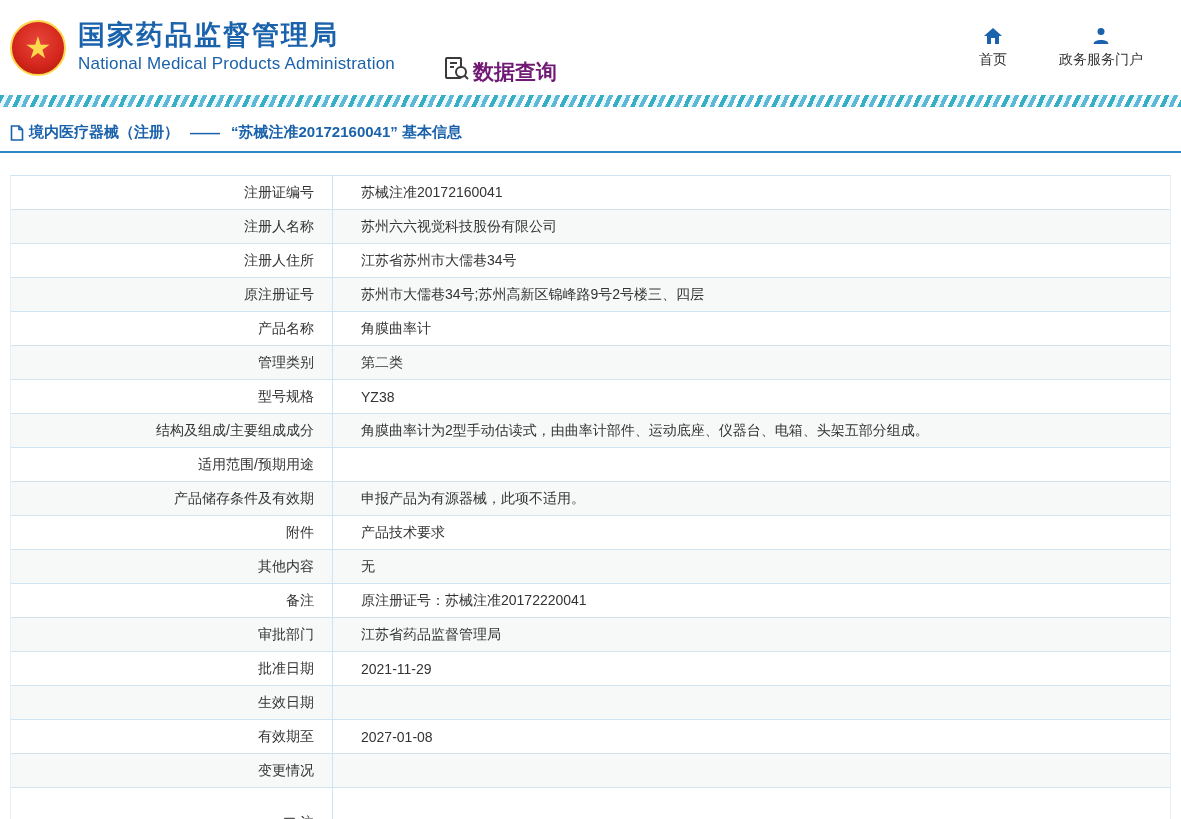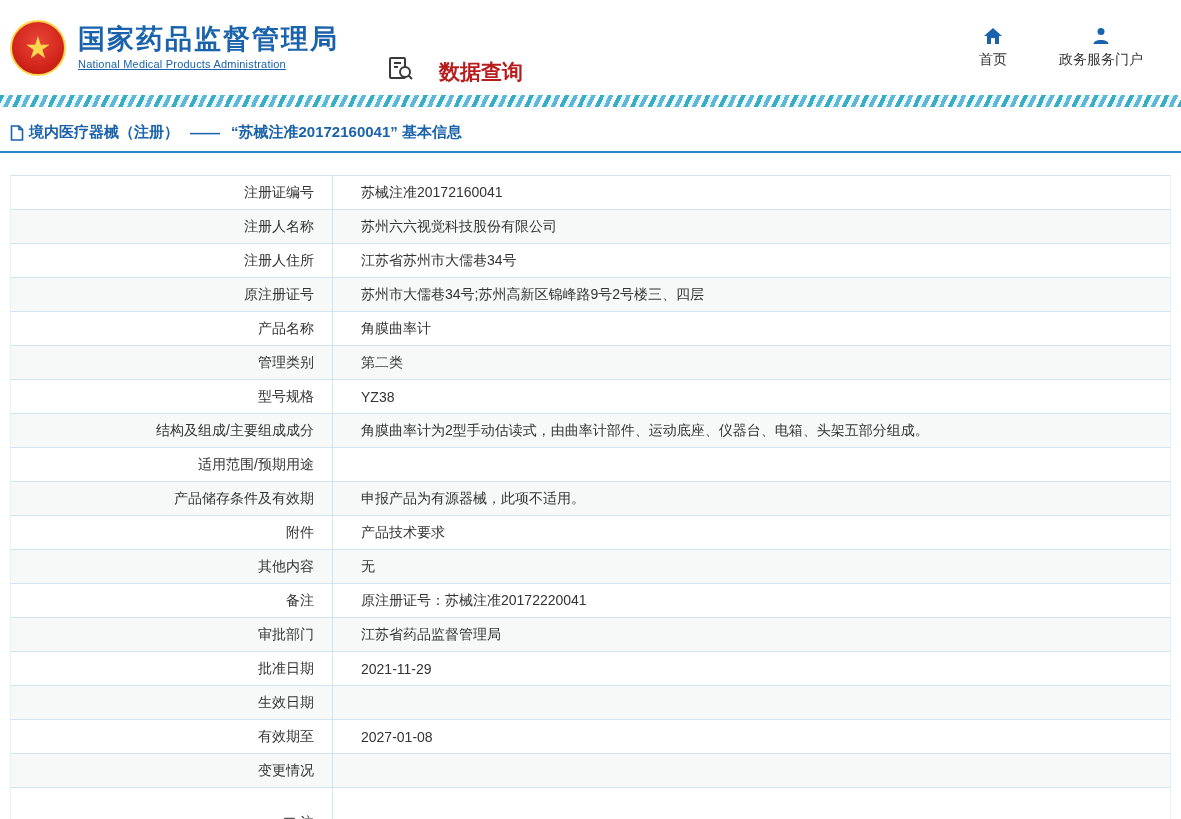--- a/index.html
+++ b/index.html
@@ -21,25 +21,25 @@
     width:56px; height:56px; border-radius:50%;
     background:radial-gradient(circle at 50% 38%, #e8463a 0%, #d5281e 55%, #b01306 100%);
     color:#ffd84d; display:flex; align-items:center; justify-content:center;
     font-size:30px; line-height:1; flex:none;
     border:2px solid #ffd84d;
   }
   .brand-text .cn {
     color:#1a62ab; font-size:27px; font-weight:bold; letter-spacing:2px; line-height:1.1;
   }
   .brand-text .en {
-    color:#1a62ab; font-size:11px; margin-top:4px; letter-spacing:0.2px;text-decoration:underline;
+    color:#1a62ab; font-size:17px; margin-top:4px; letter-spacing:0.2px;
   }
   .section-title {
-    display:flex; align-items:center; gap:24px;
-    margin-left:48px; font-size:21px; font-weight:bold; color:#b91c1c;margin-top:48px;
+    display:flex; align-items:center; gap:2px;
+    margin-left:48px; font-size:21px; font-weight:bold; color:#701a75;margin-top:48px;
   }
   .top-nav { margin-left:auto; display:flex; gap:52px; padding-right:28px; }
   .nav-item {
     display:flex; flex-direction:column; align-items:center; gap:5px;
     font-size:14px; color:#333; text-decoration:none; cursor:pointer;
   }
   .nav-item svg { display:block; }
 
   
   .stripe {

